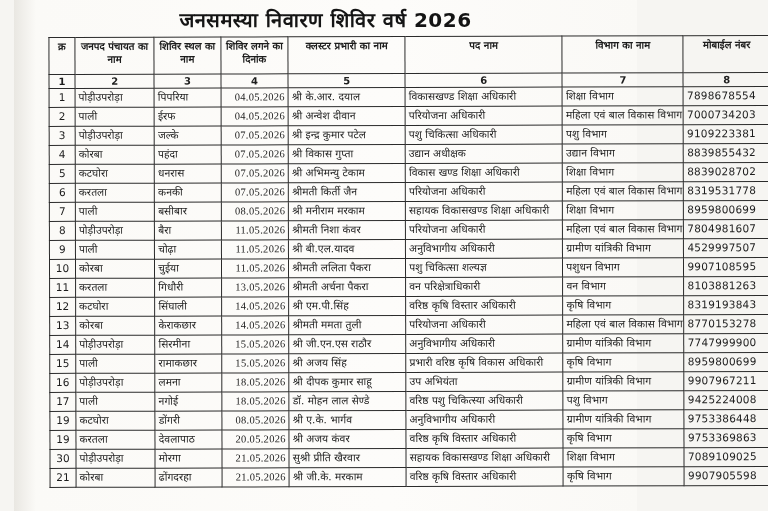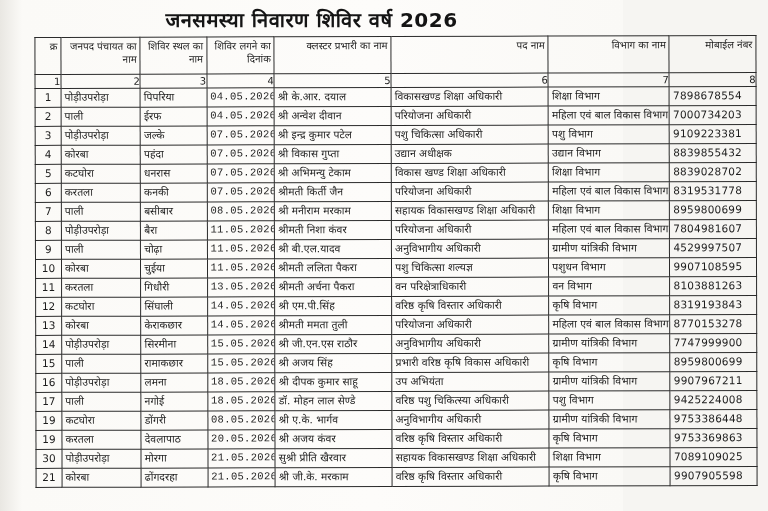--- a/index.html
+++ b/index.html
@@ -6,20 +6,21 @@
   html, body { width: 768px; height: 511px; overflow: hidden; }
   body {
     font-family: "DejaVu Sans", sans-serif;
     background: #f6f5f2;
     color: #1c1c1c;
   }
   .scan-page {
     position: relative;
     width: 623px; height: 511px;
     background: linear-gradient(90deg, #e9e7e2 0px, #fbfaf7 22px, #fdfcfa 60%, #faf9f6 100%);
+    margin-left: 14px;
   }
   .doc-title {
     text-align: center;
     font-size: 20px;
     font-weight: bold;
     padding-top: 6px;
     letter-spacing: 0.5px;
     color: #141414;
   }
   .table-wrap {
@@ -38,38 +39,38 @@
     border: 1px solid #2b2b2b;
     padding: 1px 3px;
     font-size: 10.5px;
     line-height: 1.25;
     overflow: hidden;
     white-space: nowrap;
     text-overflow: clip;
     color: #1d1d1d;
   }
   .camp-table thead th {
-    font-weight: normal;
-    text-align: right;
+    font-weight: bold;
+    text-align: center;
     vertical-align: top;
     padding-top: 3px;
     height: 37px;
     white-space: normal;
     font-size: 10px;
   }
   .camp-table thead tr.num-row th {
     height: 13px;
     padding: 0;
     font-size: 10px;
     line-height: 13px;
     vertical-align: middle;
   }
   .camp-table tbody td { height: 19px; vertical-align: middle; }
   .camp-table td.c-sno   { text-align: center; }
-  .camp-table td.c-date  { text-align: right; font-family: Liberation Mono, monospace; letter-spacing: 0.3px; }
+  .camp-table td.c-date  { text-align: right; font-family: Liberation Serif, serif; letter-spacing: 0.3px; }
   .camp-table td.c-mob   { text-align: left; letter-spacing: 0.2px; }
   
   col.w-sno   { width: 3.6%; }
   col.w-jan   { width: 11.0%; }
   col.w-sthal { width: 9.2%; }
   col.w-date  { width: 9.4%; }
   col.w-clus  { width: 16.2%; }
   col.w-pad   { width: 21.8%; }
   col.w-vib   { width: 16.8%; }
   col.w-mob   { width: 12.0%; }

